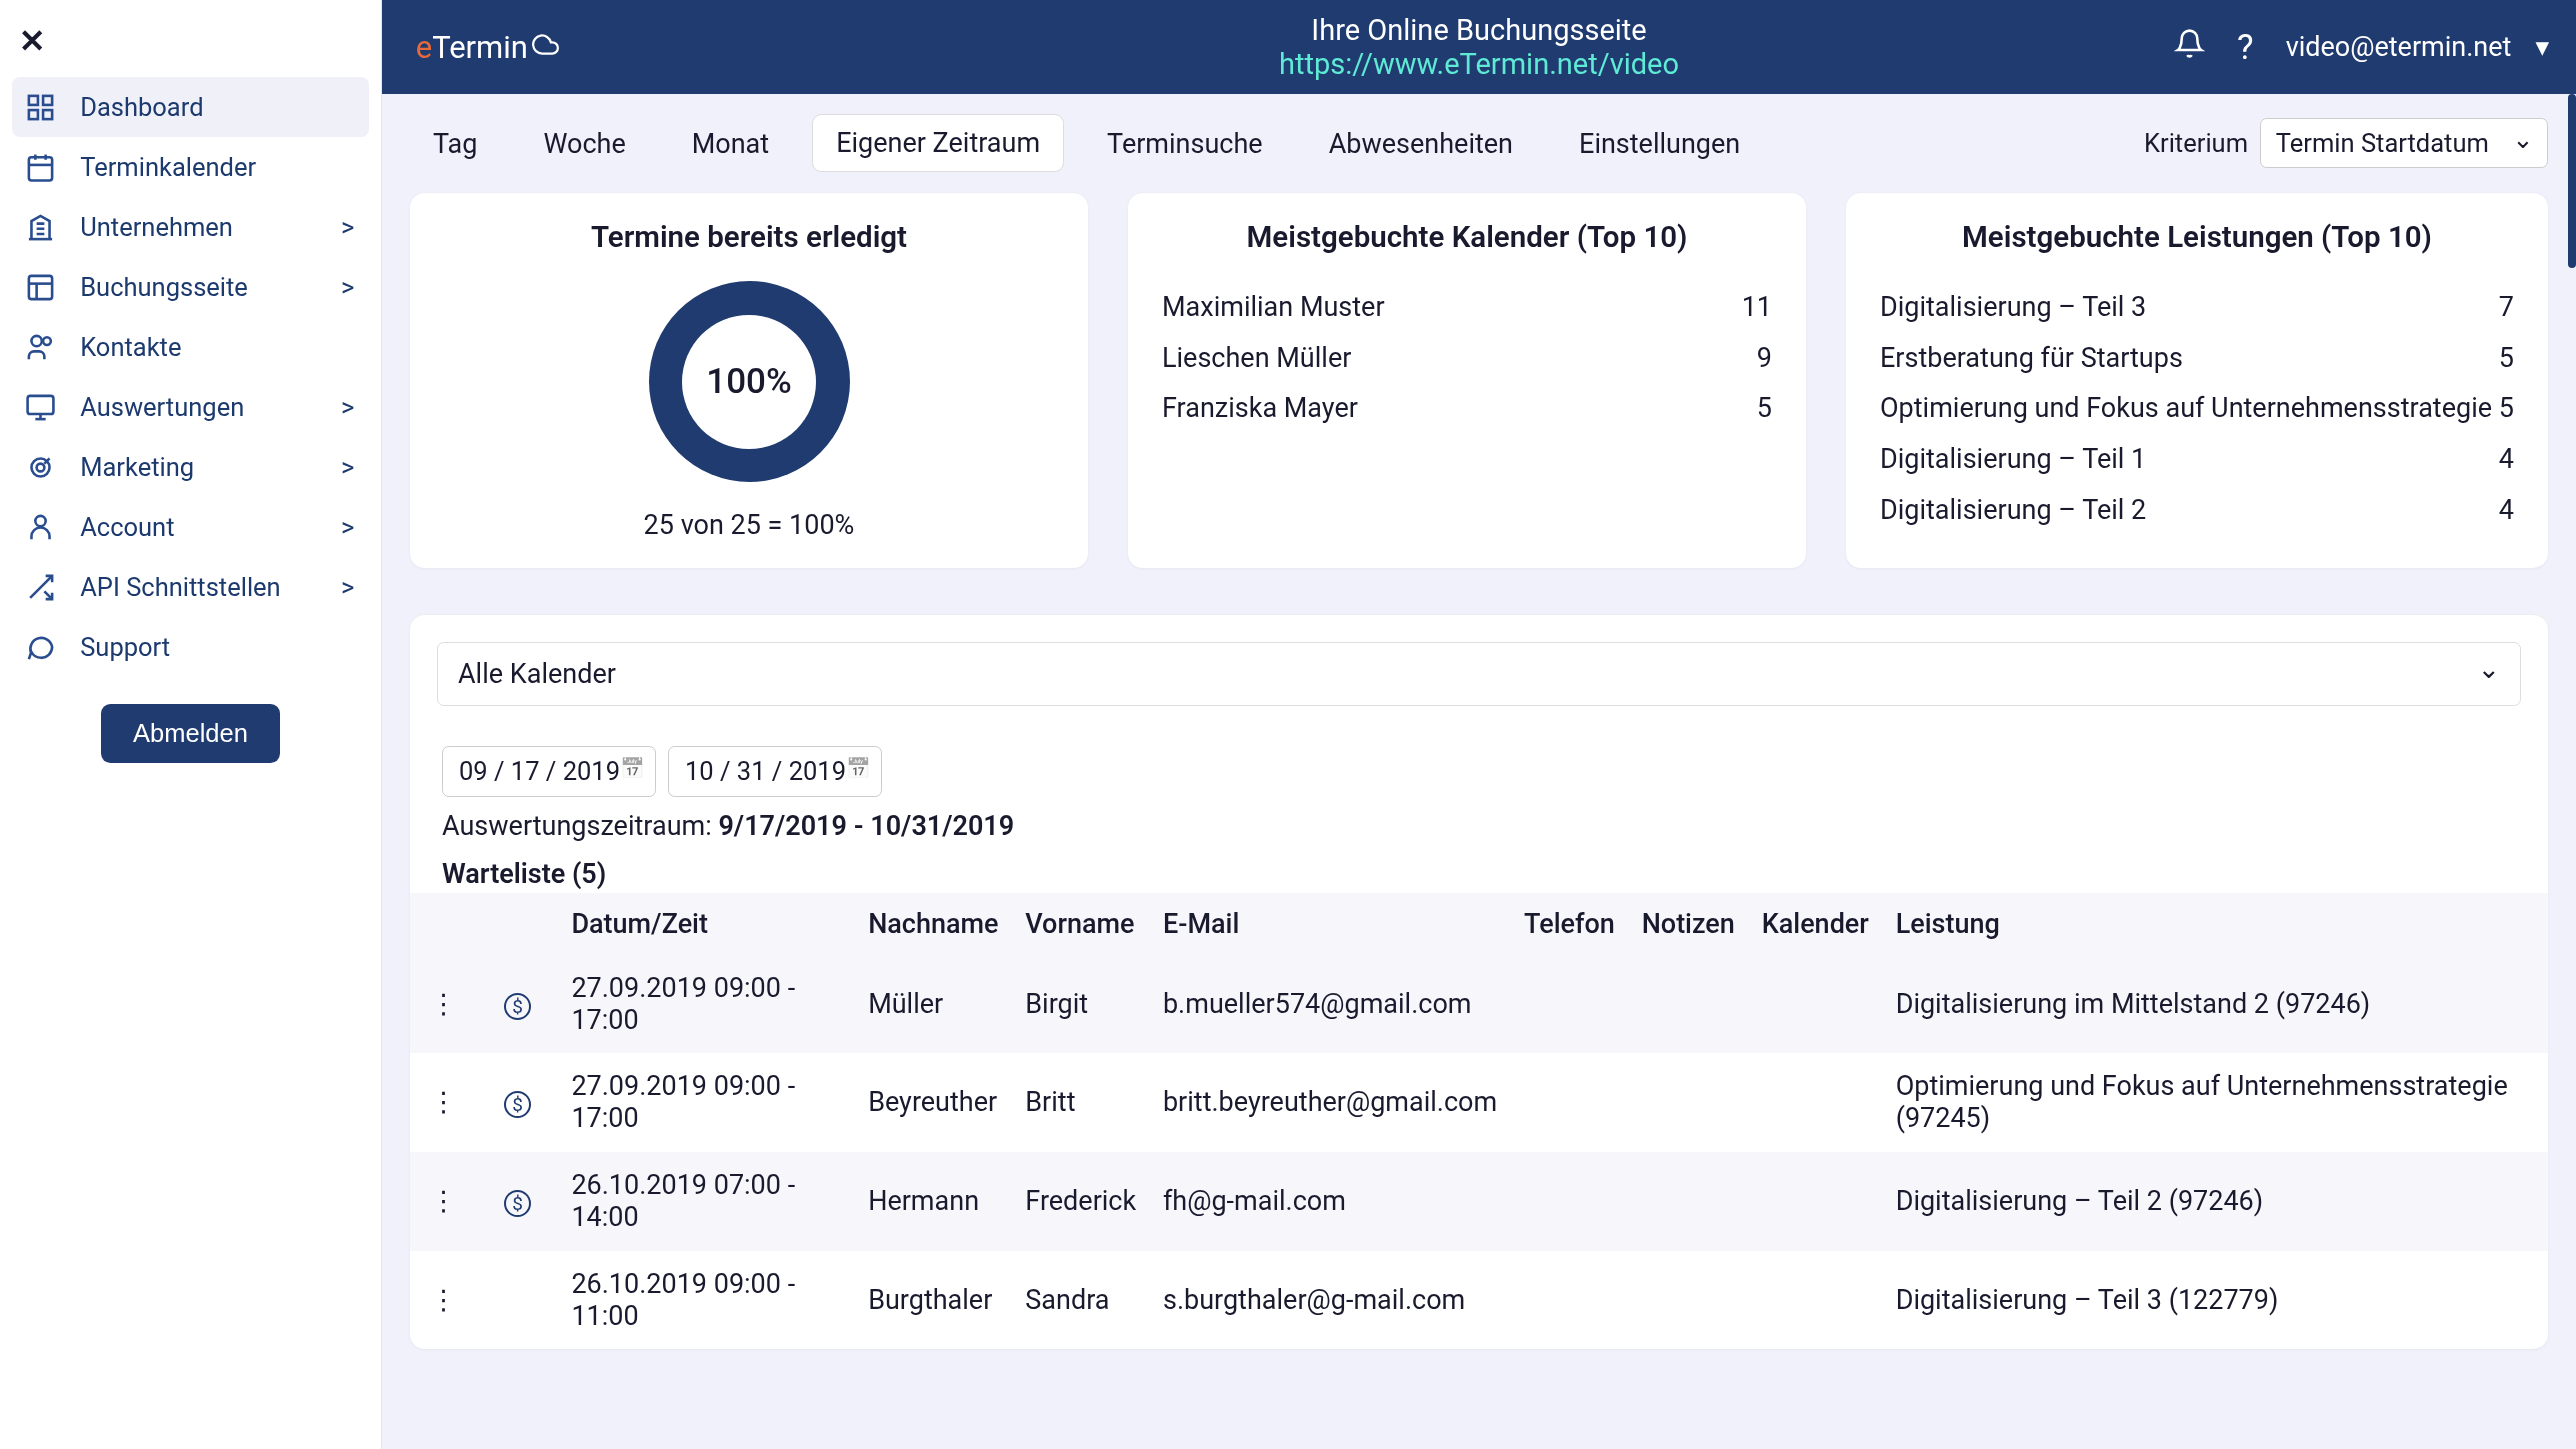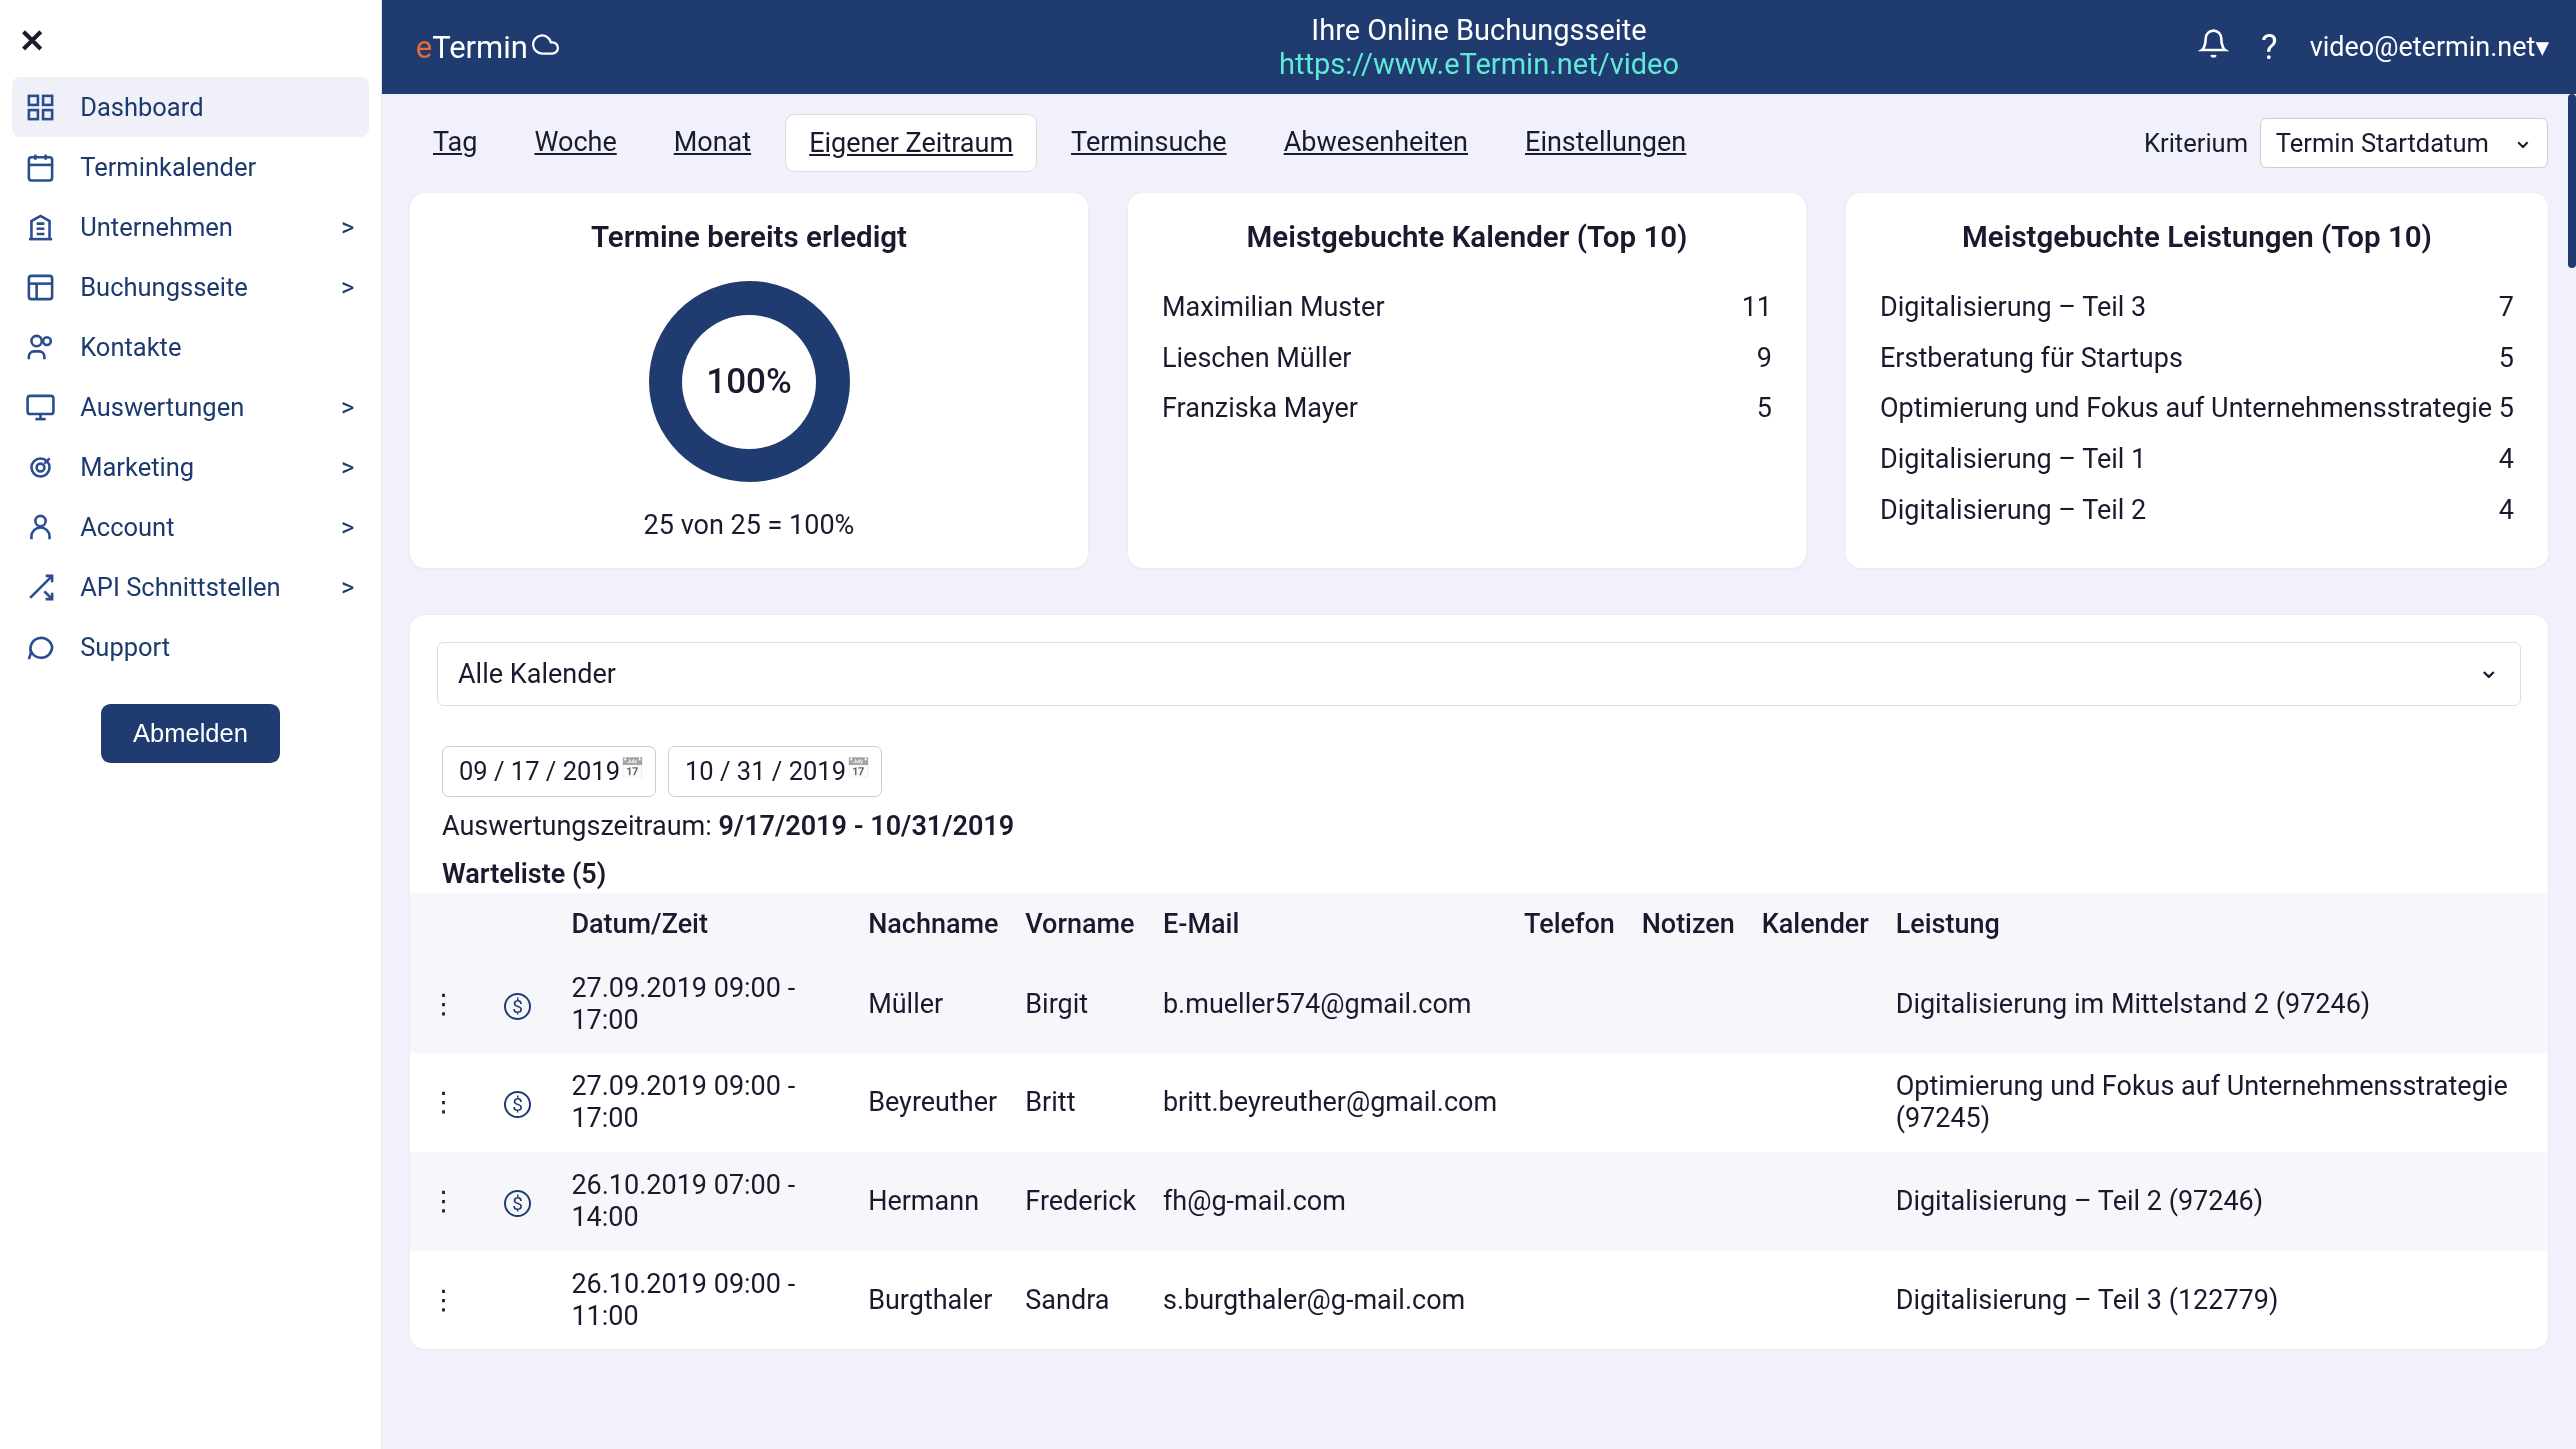--- a/index.html
+++ b/index.html
@@ -17,23 +17,23 @@
 .logout-btn { background:#1f3b70; color:#fff; border:none; padding:14.8px 32px; font-size:25.5px; border-radius:9.4px; cursor:pointer; }
 .main { flex:1; display:flex; flex-direction:column; background:#f0f1fb; }
 .topbar { background:#1f3b70; height:94px; display:flex; align-items:center; padding:0 27px; color:#fff; position:relative; }
 .logo { font-size:31px; font-weight:400; display:flex; align-items:center; margin-left:6.7px; }
 .logo-e { color:#e66a3c; }
 .logo-cloud { margin-left:4px; font-size:23px; }
 .top-center { position:absolute; left:50%; transform:translateX(-50%); text-align:center; font-size:29px; }
 .top-center a { color:#5eead4; text-decoration:none; }
 .top-right { margin-left:auto; display:flex; align-items:center; gap:32px; font-size:27px; }
 .top-icon { cursor:pointer; }
-.user-menu { cursor:pointer; display:flex; align-items:center; gap:0; }
+.user-menu { cursor:pointer; display:flex; align-items:center; gap:24px; }
 .toolbar { display:flex; align-items:center; padding:20px 28px 14.8px 28px; gap:0; }
-.view-tabs { display:flex; gap:11px; align-items:flex-start;text-decoration:underline; }
+.view-tabs { display:flex; gap:20px; align-items:flex-end; }
 .view-tab { font-size:27px; color:#1a1a2e; cursor:pointer; padding:12px 23px; border-radius:9.4px; }
 .view-tab.active { background:#fff; border:0.7px solid #ddd; }
 .criterion { margin-left:auto; display:flex; align-items:center; gap:12px; font-size:25.5px; }
 .criterion-select { background:#fff; border:0.7px solid #ccc; border-radius:6.7px; padding:9.4px 34px 9.4px 14.8px; font-size:25.5px; cursor:pointer; position:relative; min-width:288px; }
 .criterion-select::after { content:"⌄"; position:absolute; right:13.4px; top:5.4px; font-size:25.5px; }
 .cards { display:flex; gap:40px; padding:6.7px 28px 27px 28px; }
 .card { background:#fff; border-radius:14.8px; padding:27px 34px; box-shadow:0 0.7px 2.7px rgba(0,0,0,0.05); }
 .card-done { flex:0 0 678px; text-align:center; }
 .card-title { font-size:29.5px; font-weight:600; margin-bottom:27px; }
 .donut-wrap { display:flex; justify-content:center; margin-bottom:27px; }

